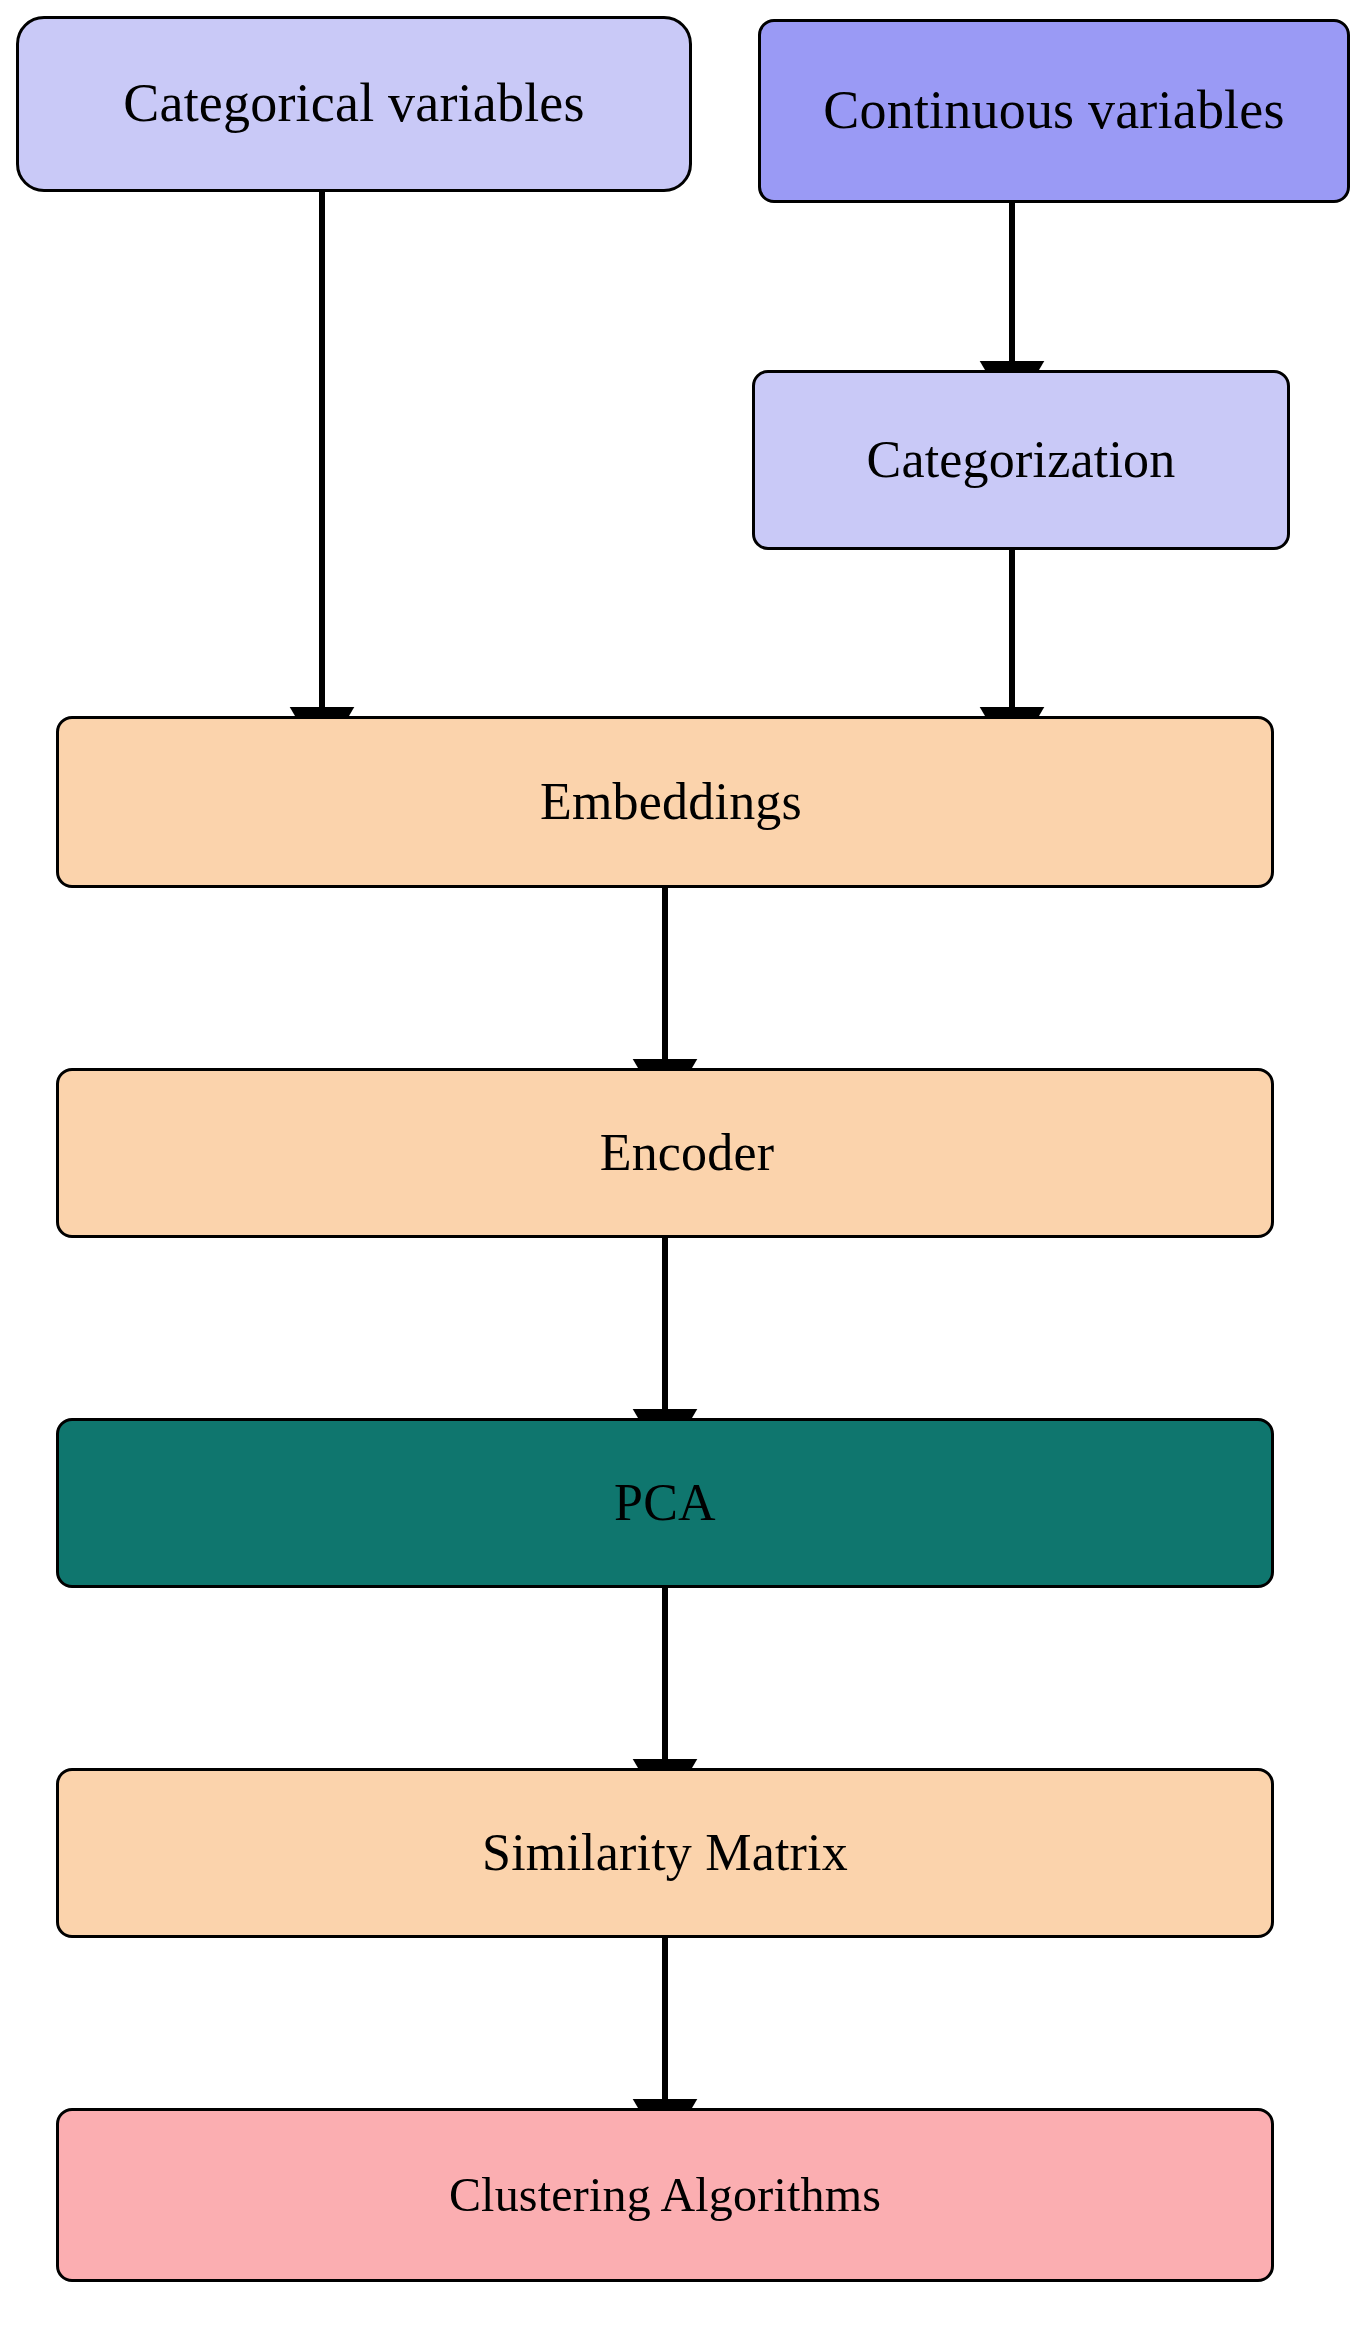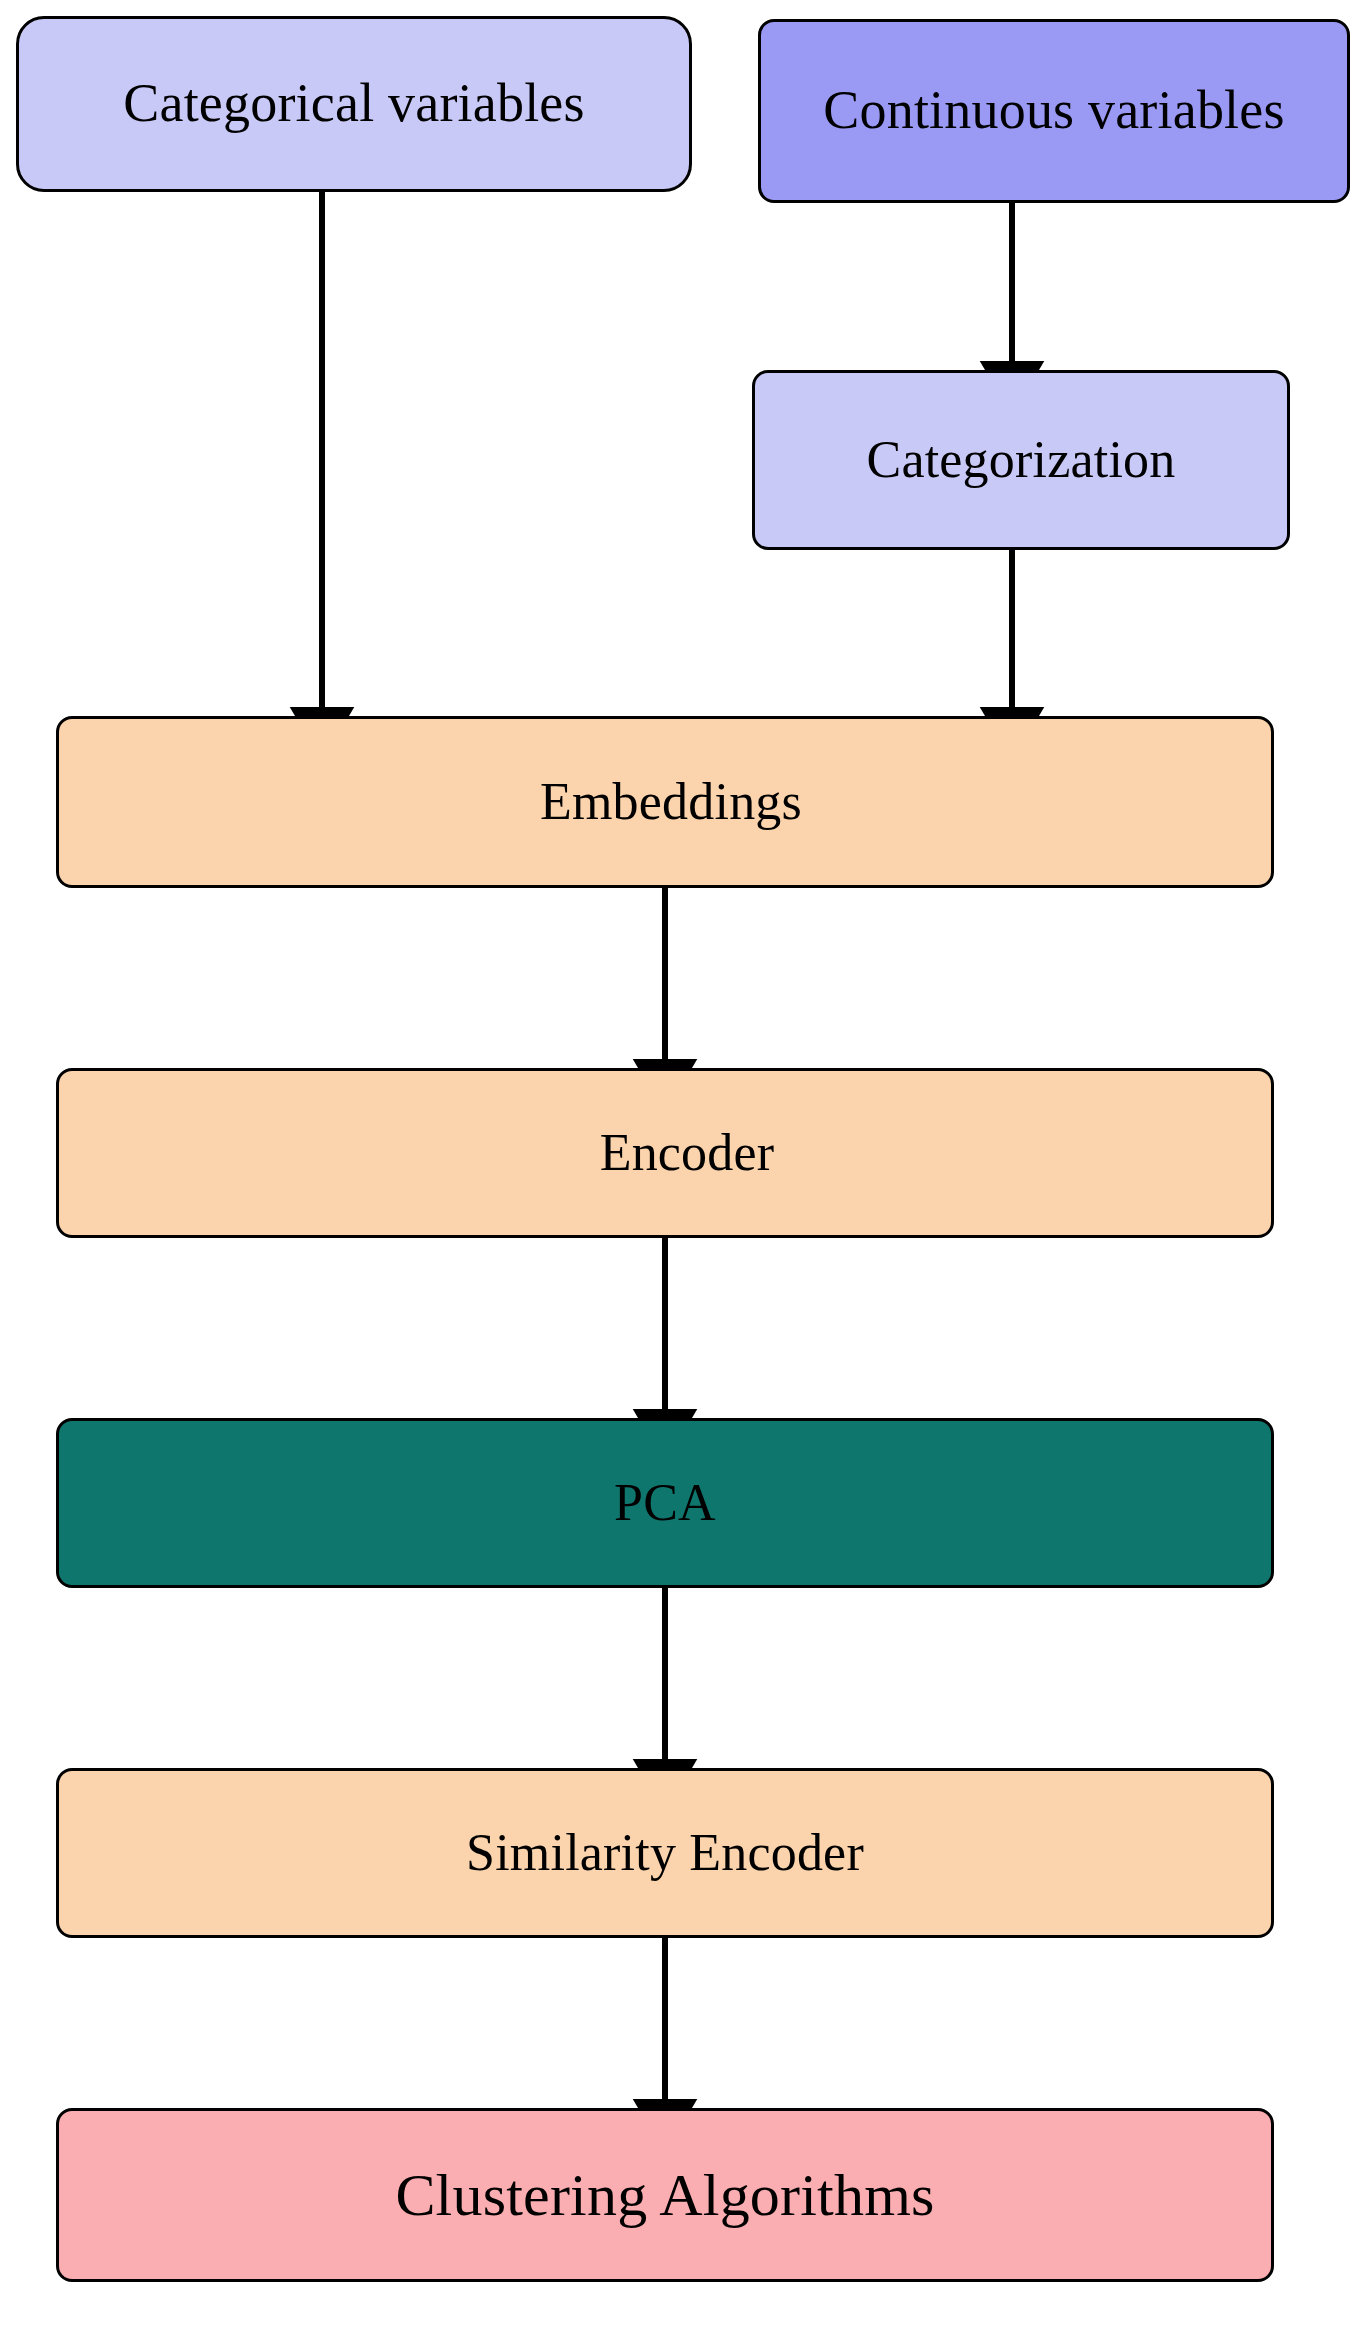--- a/index.html
+++ b/index.html
@@ -79,20 +79,20 @@
       <div class="node" style="left: 56px; top: 716px; width: 1218px; height: 172px; background: rgb(251, 211, 172); font-size: 52px; border-color: rgb(0, 0, 0); padding-left: 12px;">
         <span class="node-label">Embeddings</span>
       </div>
       <div class="node" style="left: 56px; top: 1068px; width: 1218px; height: 170px; background: rgb(251, 211, 172); font-size: 52px; border-color: rgb(0, 0, 0); padding-left: 44px;">
         <span class="node-label">Encoder</span>
       </div>
       <div class="node" style="left: 56px; top: 1418px; width: 1218px; height: 170px; background: #0f766e; font-size: 52px; border-color: rgb(0, 0, 0);">
         <span class="node-label">PCA</span>
       </div>
       <div class="node" style="left: 56px; top: 1768px; width: 1218px; height: 170px; background: rgb(251, 211, 172); font-size: 52px; border-color: rgb(0, 0, 0);">
-        <span class="node-label">Similarity Encoder</span>
+        <span class="node-label">Similarity Matrix</span>
       </div>
-      <div class="node" style="left: 56px; top: 2108px; width: 1218px; height: 174px; background: rgb(251, 174, 177); font-size: 60px; border-color: rgb(0, 0, 0);">
+      <div class="node" style="left: 56px; top: 2108px; width: 1218px; height: 174px; background: rgb(251, 174, 177); font-size: 48px; border-color: rgb(0, 0, 0);">
         <span class="node-label">Clustering Algorithms</span>
       </div>
     </div>
 
 </div>
 
 </body></html>

